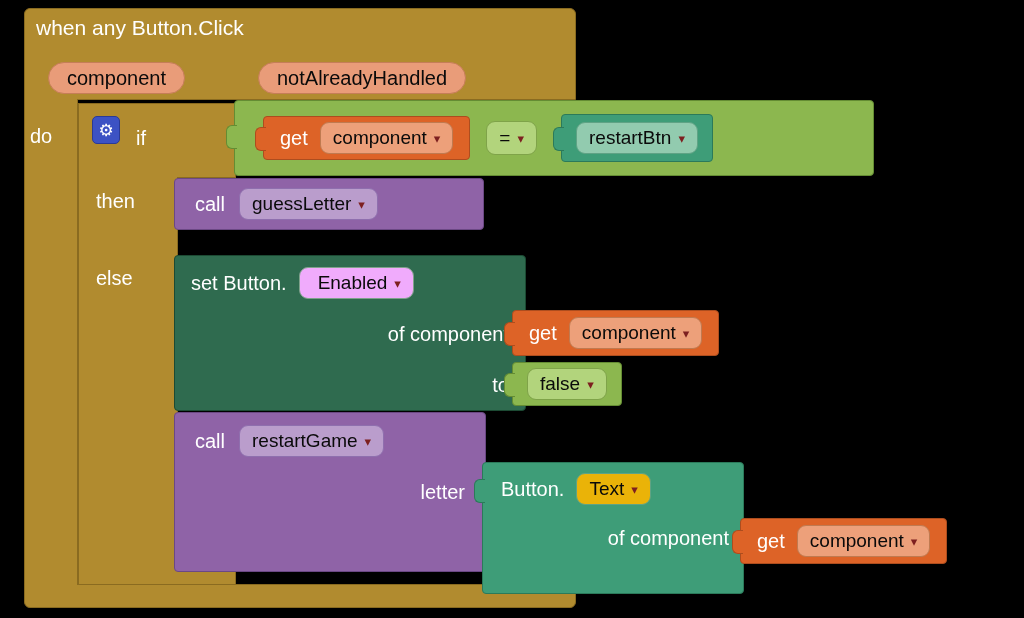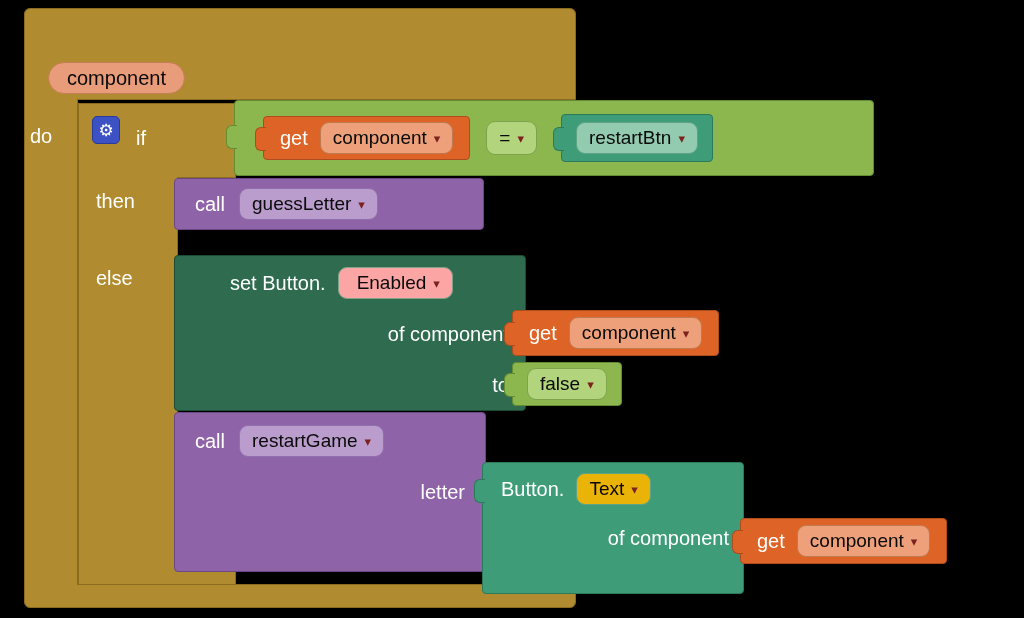--- a/index.html
+++ b/index.html
@@ -29,21 +29,21 @@
 
   
   .pill { display:inline-flex; align-items:center; justify-content:center;
           height:32px; padding:0 12px; border-radius:9px; font-size:19px;
           color:#0a0a0a; white-space:nowrap; box-sizing:border-box; }
   .pill .caret { font-size:13px; color:#7d2020; margin-left:7px; line-height:1; }
   .pill-orange { background:#EDA07A; border:1px solid #C07A50; }
   .pill-logic  { background:#B2D47C; border:1px solid #7FA349; }
   .pill-teal   { background:#92CBAF; border:1px solid #5FA385; }
   .pill-purple { background:#BA9DCC; border:1px solid #8F6FAE; }
-  .pill-sage   { background:#fca5a5; border:1px solid #7FA28B;padding-left:18px; }
+  .pill-sage   { background:#f0abfc; border:1px solid #7FA28B;padding-left:18px; }
   .pill-param  { height:32px; border-radius:16px; background:#E99C79;
                  border:1px solid #C57E57; font-size:20px; padding:0 18px; }
 
   .wlabel { position:absolute; color:#ffffff; font-size:20px; white-space:nowrap; }
   .gear { position:absolute; width:26px; height:26px; border-radius:5px;
           background:#3C52C4; border:1px solid #2A3A96; color:#fff;
           display:flex; align-items:center; justify-content:center; font-size:17px; }
 </style>
 </head>
 <body>
@@ -55,23 +55,27 @@
   <div class="abs gold" style="left:24px; top:584px; width:552px; height:24px; border-radius:0 0 6px 6px;"></div>
   <div class="abs gold-patch" style="left:25px; top:95px; width:52px; height:8px;"></div>
   <div class="abs gold-patch" style="left:25px; top:580px; width:52px; height:10px;"></div>
 
   <div class="abs gold" style="left:78px; top:103px; width:158px; height:75px;"></div>
   <div class="abs gold" style="left:78px; top:177px; width:100px; height:393px;"></div>
   <div class="abs gold" style="left:78px; top:569px; width:158px; height:16px;"></div>
   <div class="abs gold-patch" style="left:79px; top:172px; width:98px; height:10px;"></div>
   <div class="abs gold-patch" style="left:79px; top:564px; width:98px; height:10px;"></div>
 
+  <div class="wlabel" style="left:36px; top:16px; font-size:21px;">when any Button.Click</div>
 
   <div class="abs pill pill-param" style="left:48px; top:62px;">
     <span>component</span>
+  </div>
+  <div class="abs pill pill-param" style="left:258px; top:62px;">
+    <span>notAlreadyHandled</span>
   </div>
 
   <div class="wlabel" style="left:30px; top:125px;">do</div>
 
   <div class="gear" style="left:92px; top:116px;">
     <span>⚙</span>
   </div>
   <div class="wlabel" style="left:136px; top:127px;">if</div>
   <div class="wlabel" style="left:96px; top:190px;">then</div>
   <div class="wlabel" style="left:96px; top:267px;">else</div>
@@ -105,21 +109,21 @@
   <div class="block purple flexrow" style="left:174px; top:178px; width:310px; height:52px; padding-left:20px; gap:14px;">
     <span style="color:#fff; font-size:20px;">call</span>
     <span class="pill pill-purple">
       <span>guessLetter</span>
       <span class="caret">▾</span>
     </span>
   </div>
 
   <div class="block dgreen" style="left:174px; top:255px; width:352px; height:156px;">
     <div class="flexrow" style="position:absolute; left:16px; top:11px; gap:12px;">
-      <span style="color:#fff; font-size:20px;margin-left:39px;">set Button.</span>
+      <span style="color:#fff; font-size:20px;">set Button.</span>
       <span class="pill pill-sage">
         <span>Enabled</span>
         <span class="caret">▾</span>
       </span>
     </div>
     <div class="wlabel" style="right:16px; left:auto; top:67px;">of component</div>
     <div class="wlabel" style="right:16px; left:auto; top:118px;">to</div>
   </div>
 
   <div class="block orange flexrow" style="left:512px; top:310px; height:46px; padding:0 16px; gap:12px;">

